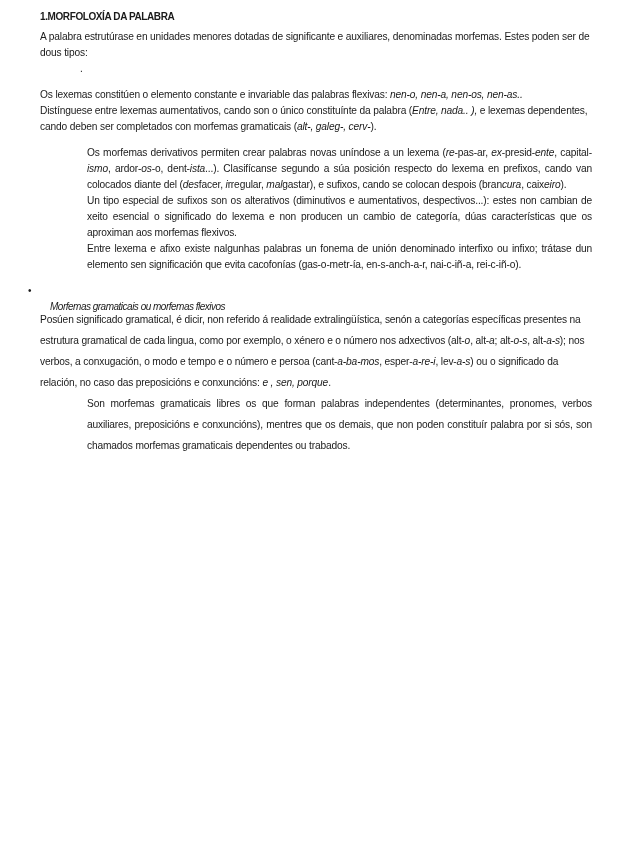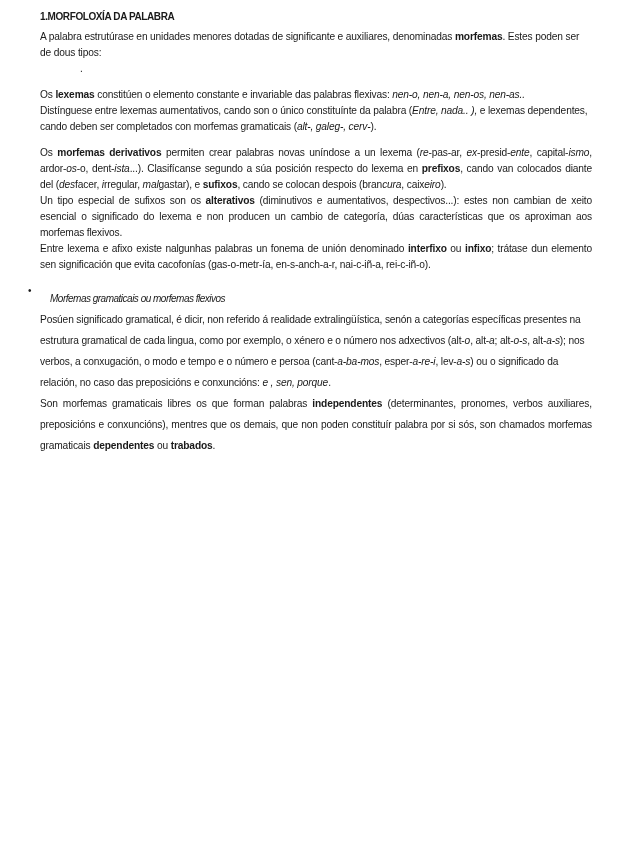--- a/index.html
+++ b/index.html
@@ -7,26 +7,26 @@
       width: 629px; height: 848px; position: relative; overflow: hidden;
       font-family: "Liberation Sans", sans-serif;
       color: #1a1a1a;
     }
     .page { position: absolute; left: 40px; top: 10px; width: 552px; }
     .title { font-size: 10px; font-weight: bold; letter-spacing: -0.4px; margin: 0 0 5px 0; line-height: 14px; }
     p { margin: 0; font-size: 10.2px; line-height: 16px; letter-spacing: -0.15px; }
     .dot { padding-left: 40px; line-height: 16px; font-size: 10px; height: 18px; }
     .gap { height: 10px; }
     .gap-s { height: 8px; }
-    .justify { text-align: justify; }
+    .justify { text-align: justify; margin-left: 47px; }
     .tight { line-height: 21px; }
-    b { font-weight: bold; }
+    b { font-weight: normal; }
     .bullet-row { position: relative; margin-top: 10px; height: 16px; }
     .bullet { position: absolute; left: -12px; top: 0; font-size: 10px; line-height: 16px; }
-    .bullet-text { position: absolute; left: 10px; top: 8px; font-style: italic; font-size: 10px; line-height: 16px; letter-spacing: -0.5px; }
+    .bullet-text { position: absolute; left: 10px; top: 16px; font-style: italic; font-size: 10px; line-height: 16px; letter-spacing: -0.5px; }
   </style>
 </head>
 <body>
 
 <div class="page">
   <div class="title">1.MORFOLOXÍA DA PALABRA</div>
 
   <p><span>A palabra estrutúrase en unidades menores dotadas de significante e auxiliares, denominadas </span><b>morfemas</b><span>. Estes poden ser de dous tipos:</span></p>
   <div class="dot">.</div>
 

